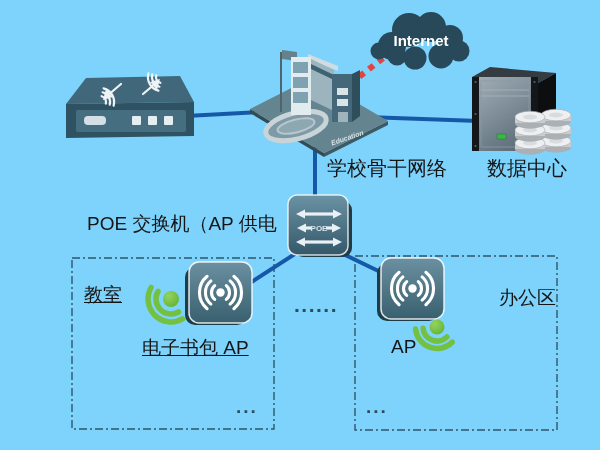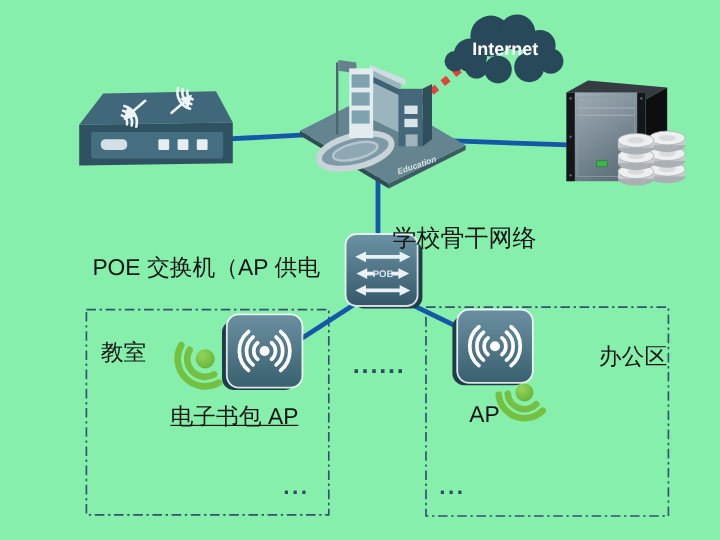--- a/index.html
+++ b/index.html
@@ -1,25 +1,25 @@
 <!DOCTYPE html>
 <html><head>
 <meta charset="utf-8">
 <style>
   html,body{margin:0;padding:0;background:#ffffff;}
   .canvas{
-    position:relative;width:600px;height:450px;background:#86efac;
+    position:relative;width:600px;height:450px;background:#7dd3fc;
     font-family:"Liberation Sans","DejaVu Sans",sans-serif;overflow:hidden;
   }
   .canvas svg{position:absolute;left:0;top:0;}
   .lbl{position:absolute;color:#151515;white-space:nowrap;line-height:1.1;}
-  .lbl-backbone{left:327px;top:157px;font-size:20px;margin-top:31px;}
+  .lbl-backbone{left:327px;top:157px;font-size:20px;}
   .lbl-datacenter{left:487px;top:157px;font-size:20px;}
-  .lbl-poe{left:77px;top:214px;font-size:19px;}
-  .lbl-classroom{left:84px;top:285px;font-size:19px;}
+  .lbl-poe{left:87px;top:214px;font-size:19px;}
+  .lbl-classroom{left:84px;top:285px;font-size:19px;text-decoration:underline;}
   .lbl-schoolbag{left:142px;top:338px;font-size:19px;text-decoration:underline;}
   .lbl-office{left:486px;top:288px;font-size:19px;margin-left:13px;}
   .lbl-ap{left:367px;top:337px;font-size:19px;margin-left:24px;}
   .dots{position:absolute;color:#2b4d5c;font-weight:bold;}
   .dots-middle{left:294px;top:293px;font-size:21px;letter-spacing:1.5px;}
   .dots-left{left:236px;top:396px;font-size:19px;letter-spacing:2px;}
   .dots-right{left:366px;top:396px;font-size:19px;letter-spacing:2px;}
 </style>
 </head>
 <body>
@@ -231,20 +231,21 @@
     <g>
       <circle cx="437" cy="327" r="7.5" fill="url(#gradGreenDot)"></circle>
       <g stroke="#74c141" stroke-width="5.5" fill="none" stroke-linecap="round">
         <path d="M423.1 328.2 A14 14 0 0 0 446.9 336.9"></path>
         <path d="M415.6 328.9 A21.5 21.5 0 0 0 452.2 342.2"></path>
       </g>
     </g>
   </svg>
 
   <div class="lbl lbl-backbone">学校骨干网络</div>
+  <div class="lbl lbl-datacenter">数据中心</div>
   <div class="lbl lbl-poe">POE 交换机（AP 供电</div>
   <div class="lbl lbl-classroom">教室</div>
   <div class="lbl lbl-schoolbag">电子书包 AP</div>
   <div class="lbl lbl-office">办公区</div>
   <div class="lbl lbl-ap">AP</div>
   <div class="dots dots-middle">......</div>
   <div class="dots dots-left">...</div>
   <div class="dots dots-right">...</div>
 </div>
 

